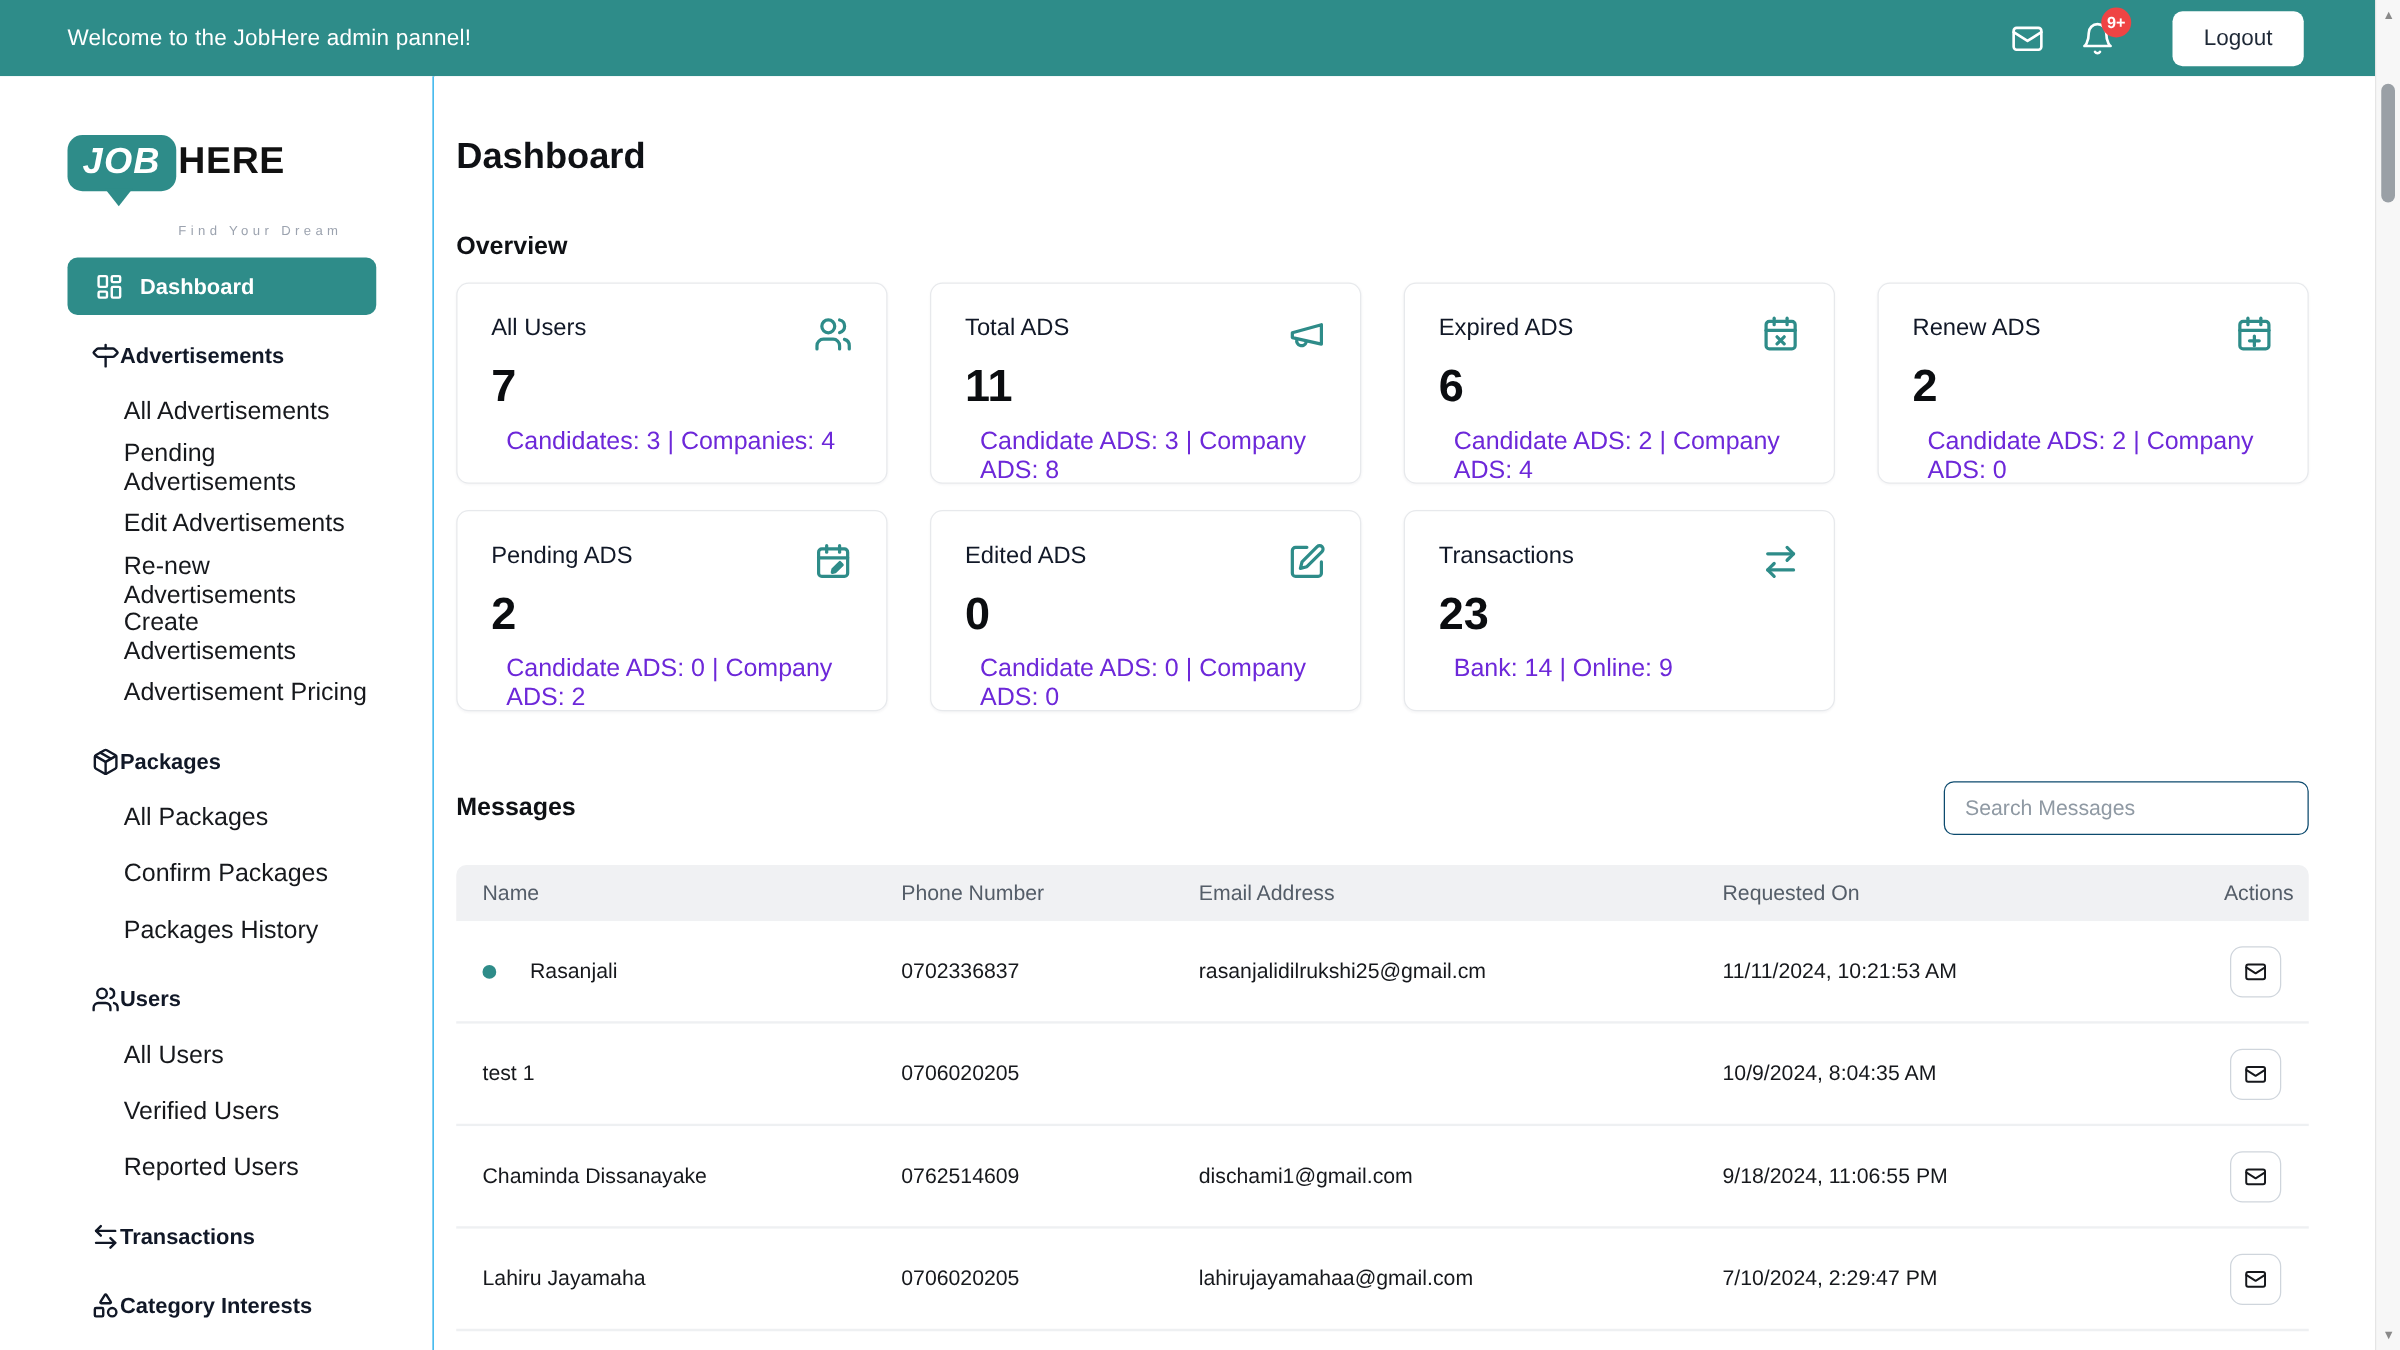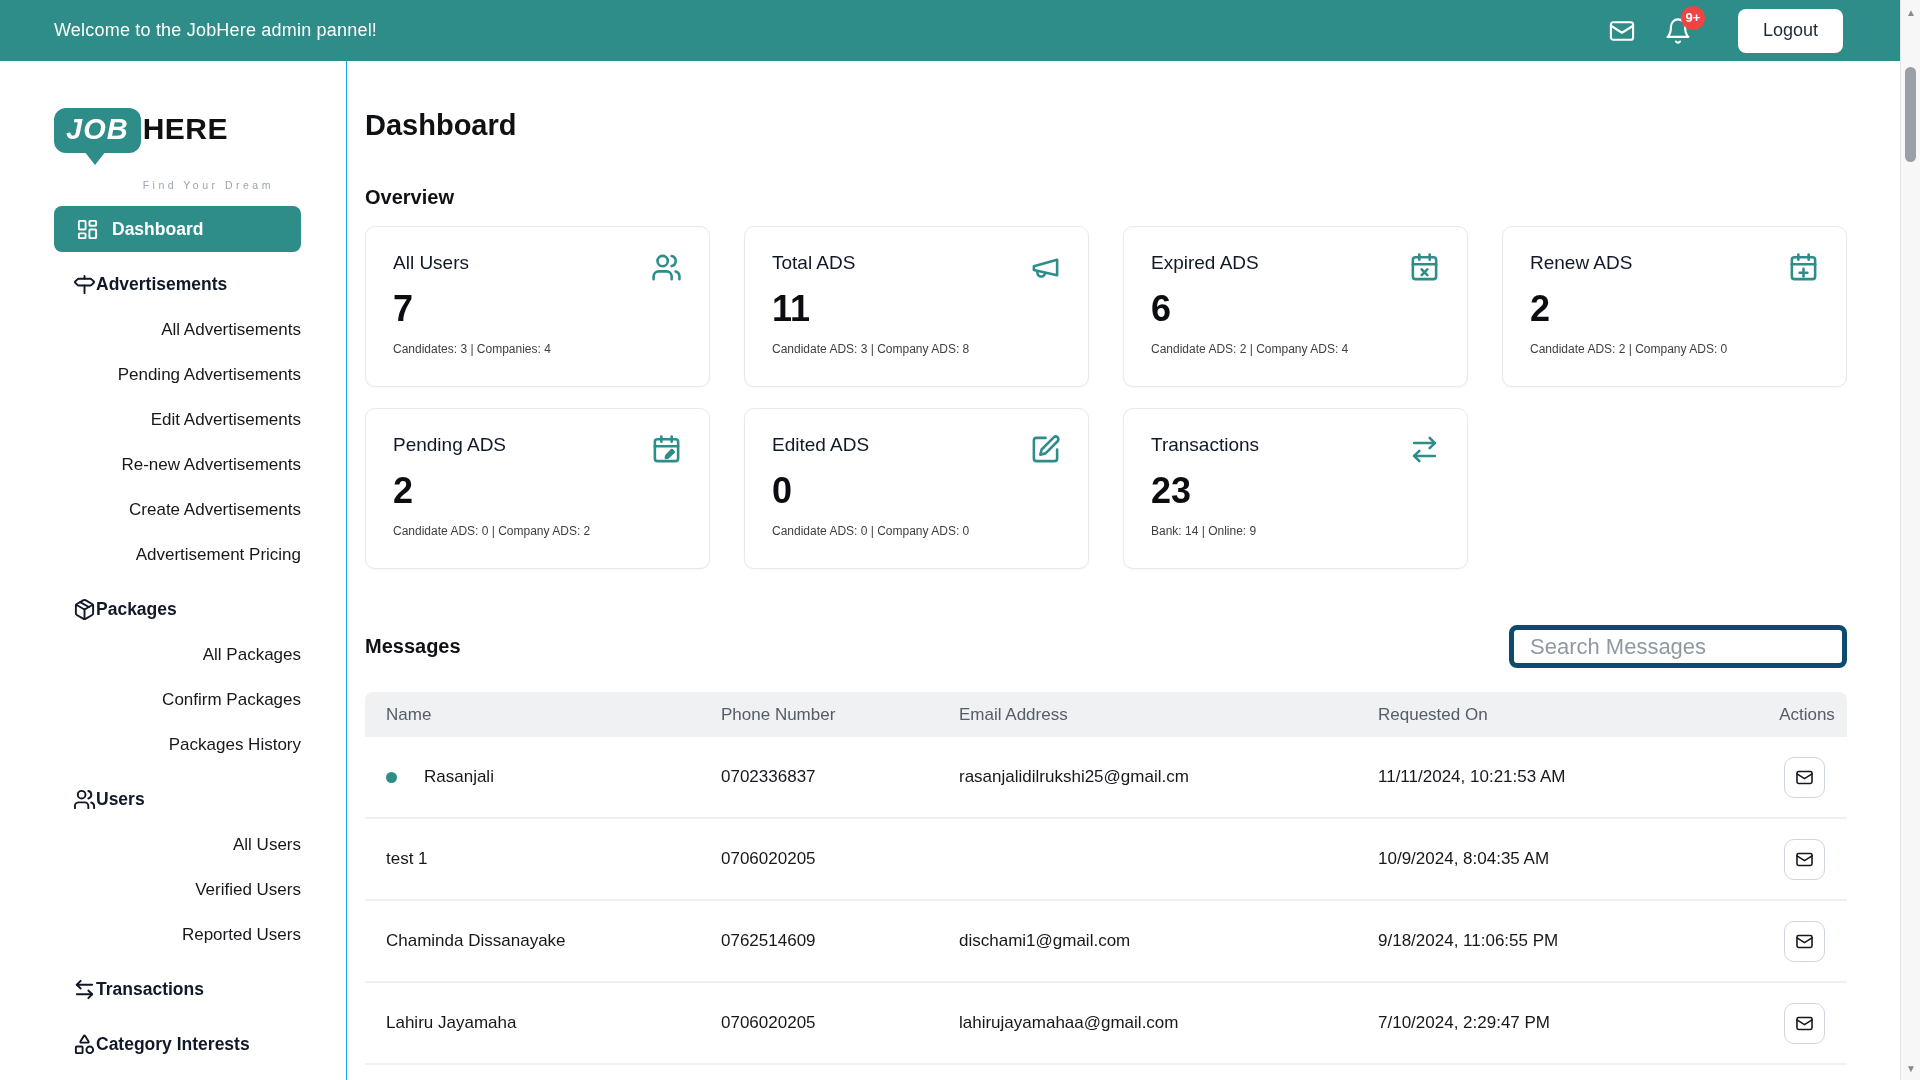--- a/index.html
+++ b/index.html
@@ -38,40 +38,40 @@
   .logo-here { color:#111; font-size:30px; font-weight:bold; letter-spacing:.5px; line-height:1; }
   .logo-tagline { color:#9ca3af; font-size:10.5px; letter-spacing:3.5px; margin-top:3px; }
 
   .menu { position:absolute; top:145px; left:54px; width:247px; }
   .menu-item-active { display:flex; align-items:center; gap:13px; height:46px; background:#2E8C89; color:#fff;
                       border-radius:8px; padding-left:22px; font-size:17.5px; font-weight:bold; cursor:pointer; }
   .menu-item-active svg { width:23px; height:23px; }
   .msection { display:flex; align-items:center; gap:0; height:45px; padding-left:19px; font-size:17.5px;
               font-weight:bold; color:#111827; margin-top:10px; cursor:pointer; }
   .msection svg { width:23px; height:23px; }
-  .msub { display:flex; align-items:center; height:45px; padding-left:45px; font-size:17px; color:#16181c; cursor:pointer;justify-content:flex-end; }
+  .msub { display:flex; align-items:center; height:45px; padding-left:45px; font-size:20px; color:#16181c; cursor:pointer; }
 
   
   .main { position:absolute; top:61px; left:348px; width:1552px; height:1019px; background:#fff; padding:0 0 0 17px; }
   .page-title { font-size:29px; font-weight:bold; color:#0f1115; margin-top:48px; }
   .section-title { font-size:20px; font-weight:bold; color:#0f1115; }
   .overview-title { margin-top:44px; }
 
   .cards { margin-top:17px; display:grid; grid-template-columns:repeat(4, 345px); column-gap:34px; row-gap:21px; }
   .card { width:345px; height:161px; border:1px solid #e7e9ec; border-radius:10px; background:#fff;
           box-shadow:0 1px 2px rgba(16,24,40,.04); padding:25px 27px; position:relative; }
   .card-title { font-size:19px; color:#111827; }
   .card-icon { position:absolute; top:25px; right:27px; color:#2E8C89; }
   .card-icon svg { width:31px; height:31px; }
   .card-value { font-size:36px; font-weight:bold; color:#0b0d10; margin-top:17px; line-height:1; }
-  .card-sub { font-size:12px; color:#404040; margin-top:15px; }
+  .card-sub { font-size:20px; color:#6d28d9; margin-top:15px;margin-left:12px; }
 
   .messages-head { margin-top:56px; width:1482px; display:flex; align-items:center; justify-content:space-between; }
-  .search-input { width:338px; height:43px; border:5px solid #0c4a6e; border-radius:8px; padding:0 16px;
-                  font-size:22px; font-family:"Liberation Sans", sans-serif; color:#111827; outline:none; }
+  .search-input { width:292px; height:43px; border:1px solid #0c4a6e; border-radius:8px; padding:0 16px;
+                  font-size:17px; font-family:"Liberation Sans", sans-serif; color:#111827; outline:none; }
   .search-input::placeholder { color:#8f99a3; }
 
   .table { margin-top:24px; width:1482px; border-radius:8px 8px 0 0; }
   .thead { display:grid; grid-template-columns:356px 238px 419px 393px 1fr; background:#f0f1f3;
            border-radius:8px 8px 0 0; height:45px; align-items:center; }
   .th { font-size:17px; color:#545d68; font-weight:500; }
   .th:first-child { padding-left:21px; }
   .th-actions { text-align:center; padding-right:4px; }
   .trow { display:grid; grid-template-columns:356px 238px 419px 393px 1fr; height:82px; align-items:center;
           border-bottom:2px solid #eef0f2; background:#fff; }

